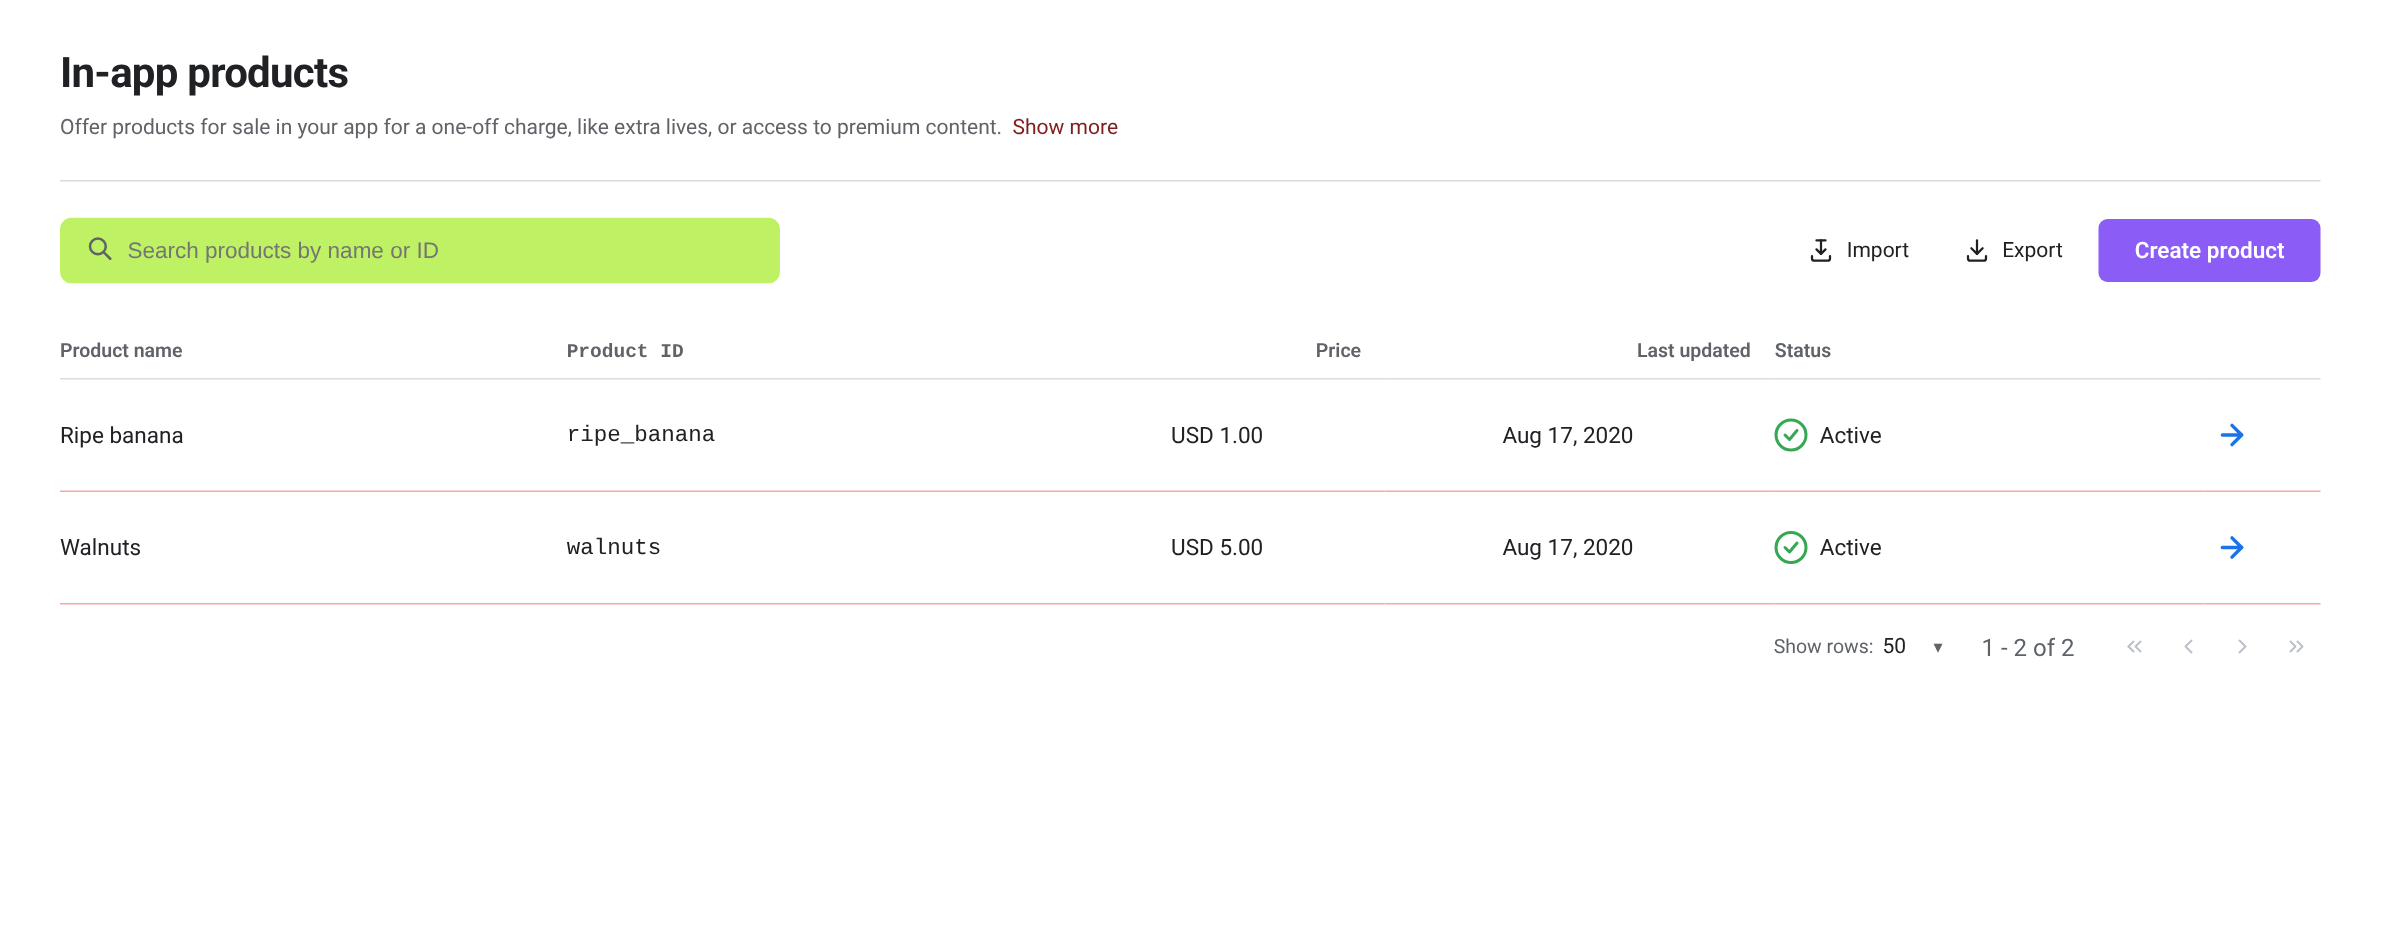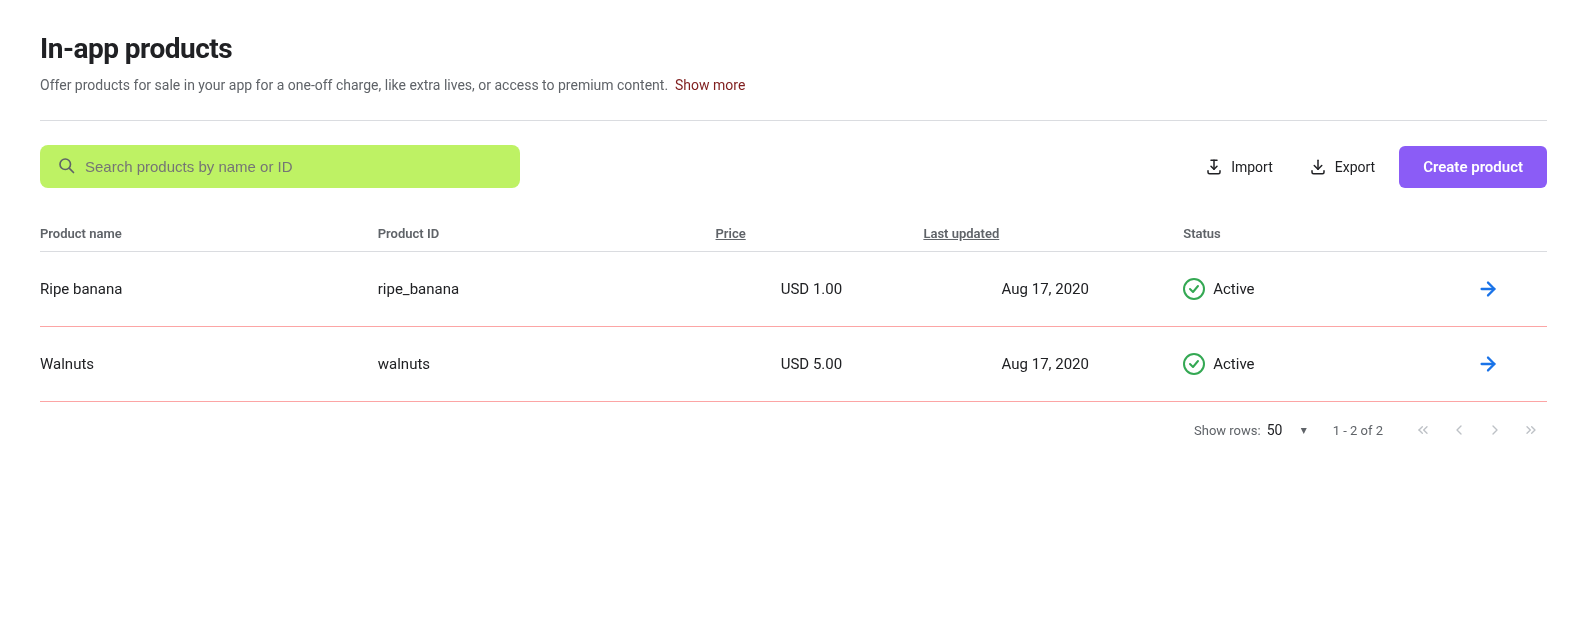--- a/index.html
+++ b/index.html
@@ -105,26 +105,26 @@
     tbody tr {
       border-bottom: 1px solid #fca5a5;
     }
     tbody td {
       padding: 22px 16px 22px 0;
       font-size: 15px;
       color: #202124;
       vertical-align: middle;
     }
     .col-name { width: 260px; }
-    .col-id { width: 260px; }
+    .col-id { width: 260px; font-family: Liberation Mono, monospace; }
     .col-price { width: 160px; text-align: center; }
     .col-updated { width: 200px; text-align: center; }
     .col-status { width: 220px; }
     .col-arrow { width: 60px; text-align: center; }
-    th.col-price, th.col-updated { text-align: left; text-decoration: underline; }
+    th.col-price, th.col-updated { text-align: right; }
     .status-badge {
       display: flex;
       align-items: center;
       gap: 8px;
       color: #202124;
       font-size: 15px;
     }
     .status-icon {
       width: 22px;
       height: 22px;
@@ -181,21 +181,21 @@
     }
     .rows-select-wrap::after {
       content: '▾';
       position: absolute;
       right: 2px;
       pointer-events: none;
       font-size: 12px;
       color: #5f6368;
     }
     .pagination-info {
-      font-size: 13px;
+      font-size: 16px;
       color: #5f6368;
       margin: 0 8px;
     }
     .pagination-btns {
       display: flex;
       align-items: center;
       gap: 4px;
     }
     .pag-btn {
       background: none;

